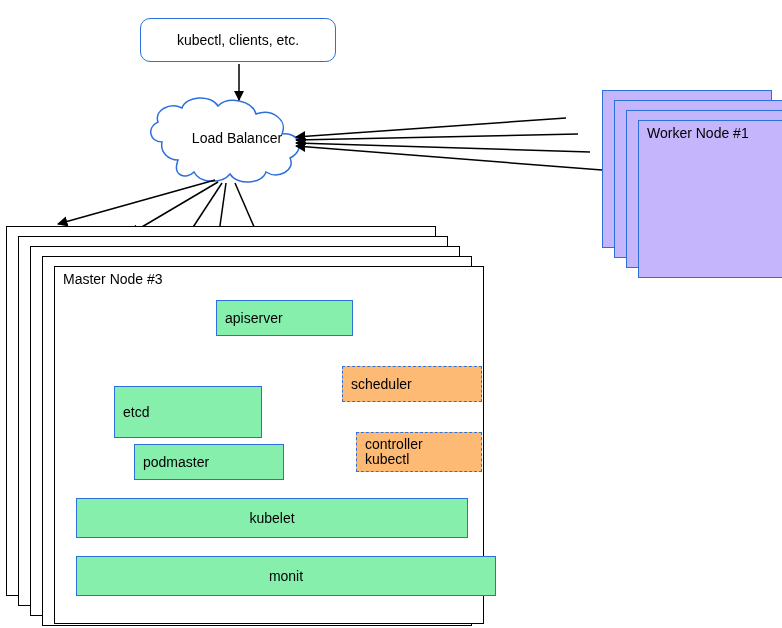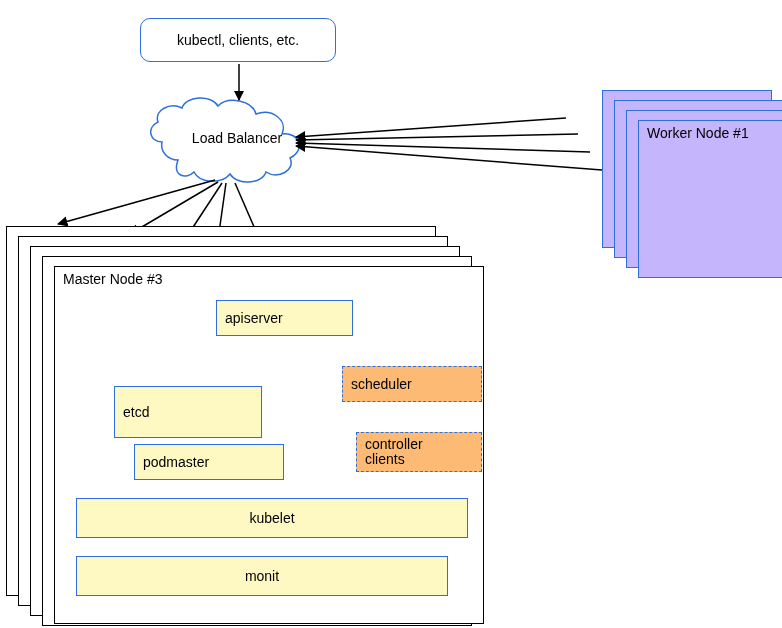--- a/index.html
+++ b/index.html
@@ -22,21 +22,21 @@
   .round {
     border: 1.5px solid #2d6fdb;
     border-radius: 10px;
     background: #fff;
     display: flex;
     align-items: center;
     justify-content: center;
   }
   .plain {
     border: 1.5px solid #2d6fdb;
-    background: #fef9c3;
+    background: #86efac;
     display: flex;
     align-items: center;
   }
   .dashed {
     border: 1.5px dashed #2d6fdb;
     background: #fdba74;
     display: flex;
     align-items: center;
     margin-left: 32px;
   }
@@ -198,25 +198,25 @@
     <span class="label">scheduler</span>
   </div>
 
   <div class="box plain" style="left:134px; top:444px; width:150px; height:36px;">
     <span class="label">podmaster</span>
   </div>
 
   <div class="box dashed" style="left:324px; top:432px; width:126px; height:40px; ">
     <div style="padding-left:8px; line-height:1.1;">
       <div>controller</div>
-      <div>clients</div>
+      <div>kubectl</div>
     </div>
   </div>
 
   <div class="box plain" style="left:76px; top:498px; width:392px; height:40px; justify-content:center;">
     <span>kubelet</span>
   </div>
 
-  <div class="box plain" style="left:76px; top:556px; width:372px; height:40px; justify-content:center;">
+  <div class="box plain" style="left:76px; top:556px; width:420px; height:40px; justify-content:center;">
     <span>monit</span>
   </div>
 
 </div>
 
 </body></html>

